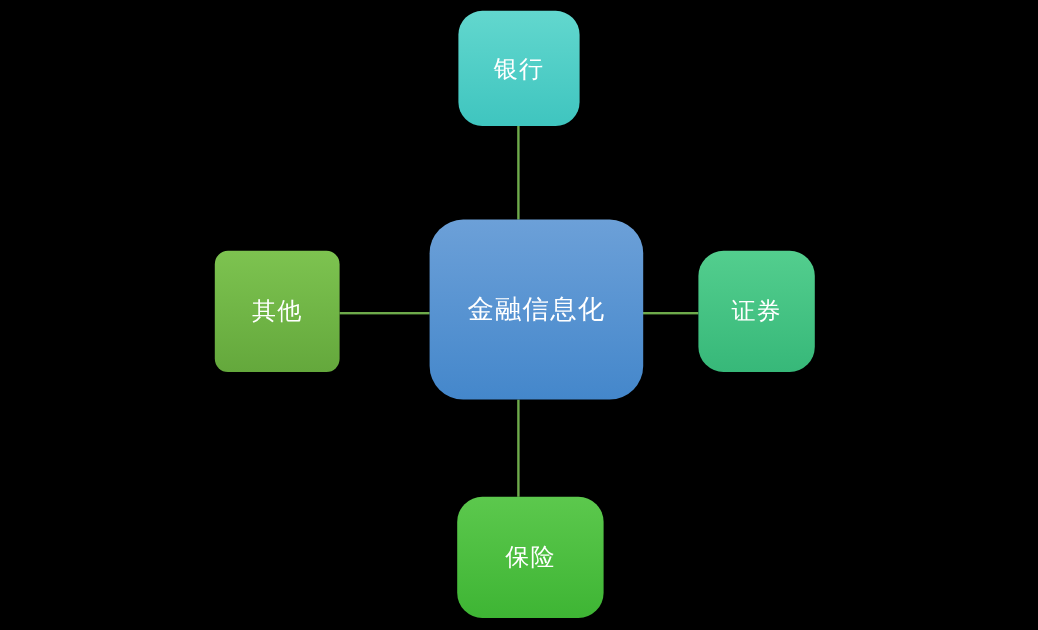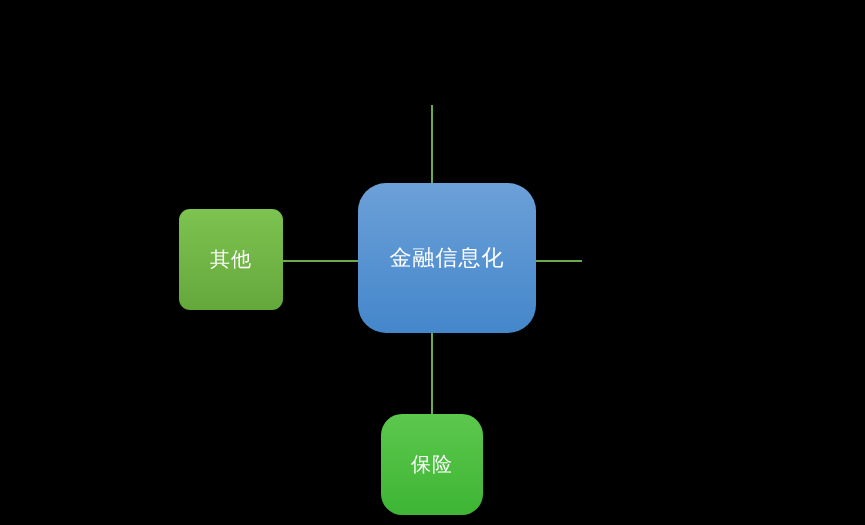--- a/index.html
+++ b/index.html
@@ -28,21 +28,21 @@
     cursor: pointer;
     user-select: none;
   }
   .node-label {
     pointer-events: none;
   }
   
   .node-bank       { left: 382px; top: 9px;   width: 101px; height: 96px;  border-radius: 20px; }
   .node-other      { left: 179px; top: 209px; width: 104px; height: 101px; border-radius: 11px; }
   .node-securities { left: 582px; top: 209px; width: 97px;  height: 101px; border-radius: 21px; }
-  .node-insurance  { left: 381px; top: 414px; width: 102px; height: 101px; border-radius: 21px; }
+  .node-insurance  { left: 381px; top: 414px; width: 122px; height: 101px; border-radius: 21px; }
   
   .node-center     { left: 358px; top: 183px; width: 178px; height: 150px; border-radius: 28px; font-size: 22px; }
   
   .edge {
     position: absolute;
   }
   .edge-top    { left: 431px; top: 105px; width: 2px;  height: 78px; }
   .edge-bottom { left: 431px; top: 333px; width: 2px;  height: 81px; }
   .edge-left   { left: 283px; top: 260px; width: 75px; height: 2px;  }
   .edge-right  { left: 508px; top: 260px; width: 74px; height: 2px;  }
@@ -50,27 +50,33 @@
 </head>
 <body style="background: rgb(0, 0, 0);">
 
 <div class="canvas" style="color: rgb(255, 255, 255);">
 
   <div class="edge edge-top" style="background: rgb(110, 170, 75);"></div>
   <div class="edge edge-bottom" style="background: rgb(110, 170, 75);"></div>
   <div class="edge edge-left" style="background: rgb(110, 170, 75);"></div>
   <div class="edge edge-right" style="background: rgb(110, 170, 75);"></div>
 
+  <div class="node node-bank" style="background: linear-gradient(rgb(98, 215, 206), rgb(63, 197, 191));">
+    <span class="node-label">银行</span>
+  </div>
 
   <div class="node node-other" style="background: linear-gradient(rgb(125, 195, 80), rgb(100, 168, 60));">
     <span class="node-label">其他</span>
   </div>
 
   <div class="node node-center" style="background: linear-gradient(rgb(108, 160, 216), rgb(68, 135, 203));">
     <span class="node-label">金融信息化</span>
   </div>
 
+  <div class="node node-securities" style="background: linear-gradient(rgb(83, 206, 142), rgb(55, 184, 121));">
+    <span class="node-label">证券</span>
+  </div>
 
   <div class="node node-insurance" style="background: linear-gradient(rgb(92, 200, 77), rgb(62, 181, 52));">
     <span class="node-label">保险</span>
   </div>
 
 </div>
 
 </body></html>

